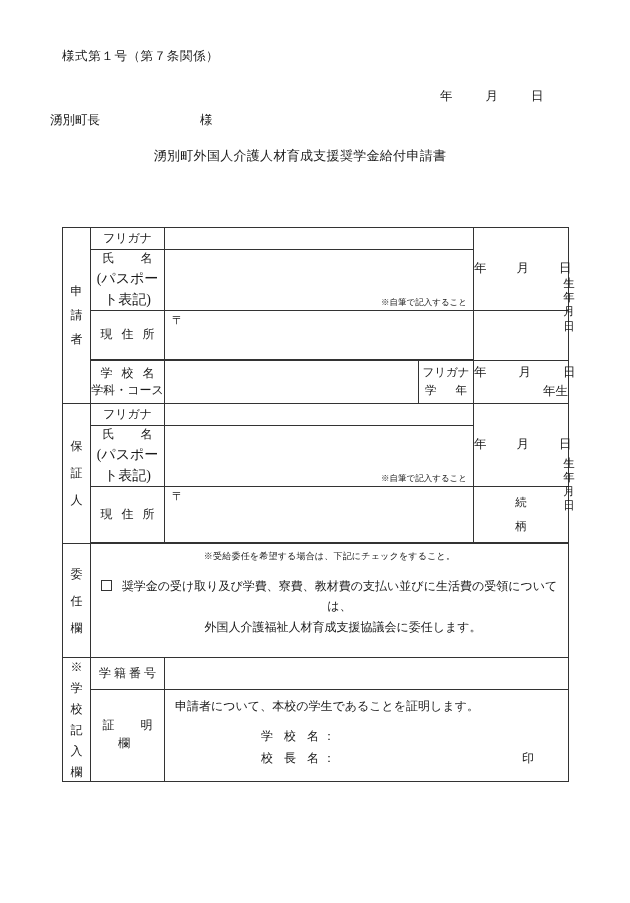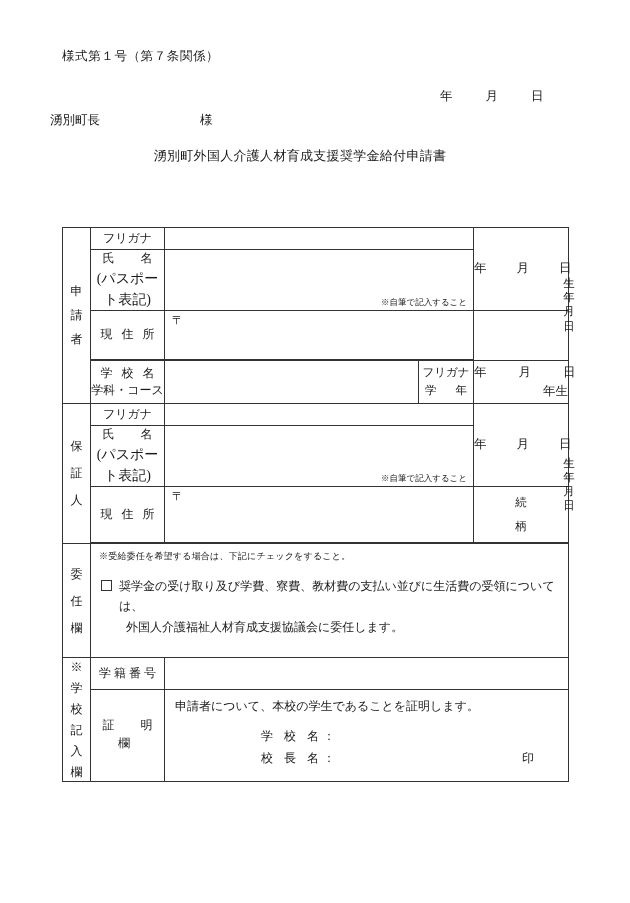--- a/index.html
+++ b/index.html
@@ -179,20 +179,21 @@
     white-space: nowrap;
   }
   .enroll-val .l1 .g { display: inline-block; width: 32px; }
   .enroll-val .l2 { text-align: right; }
 
   
   .deleg-body {
     padding: 6px 8px 20px 8px;
     font-size: 12px;
     line-height: 1.55;
+    text-align: center;
   }
   .deleg-note {
     font-size: 9px;
     letter-spacing: 0.2px;
     margin-bottom: 12px;
   }
   .deleg-item {
     display: flex;
     align-items: flex-start;
     font-size: 12px;

